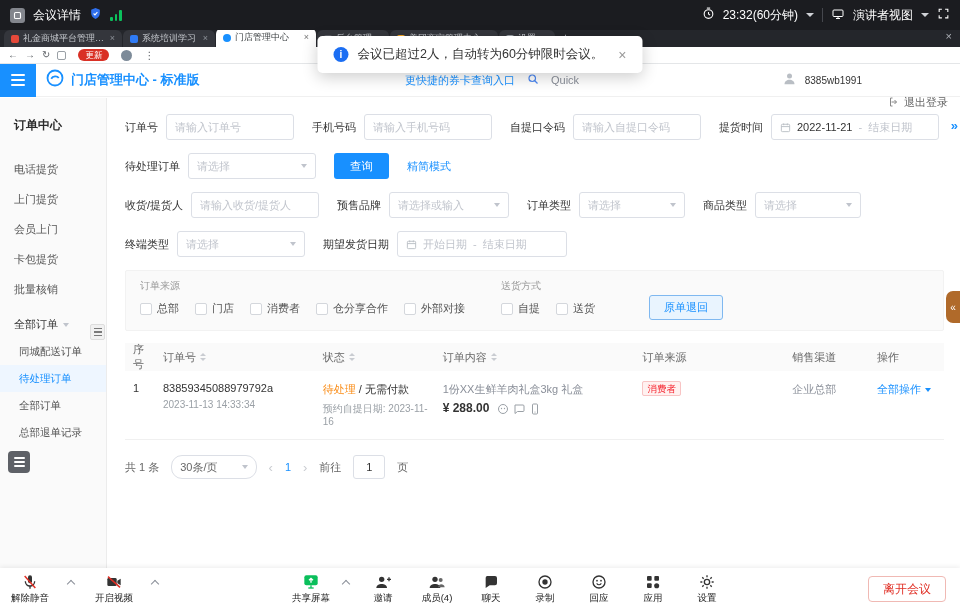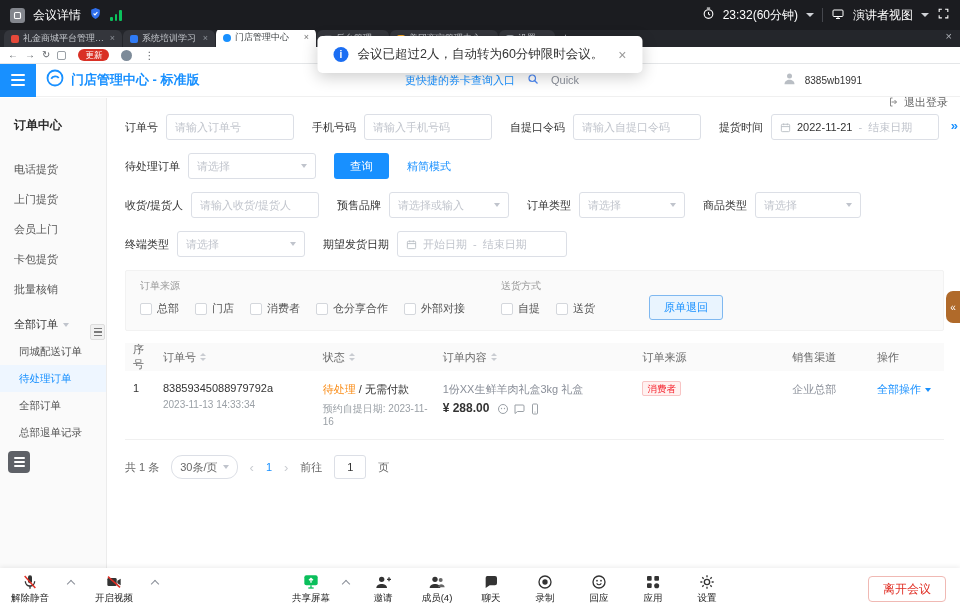--- a/index.html
+++ b/index.html
@@ -102,21 +102,21 @@
   .trow .cell{padding-left:8px;}
   .sub{font-size:10px;color:#9aa0a6;margin-top:5px;}
   .st-orange{color:#fa8c16;}
   .price{font-size:12px;font-weight:700;color:#333;}
   .rowicons{display:inline-flex;gap:4px;margin-left:5px;vertical-align:middle;}
   .src-badge{color:#f5222d;background:#fff1f0;border:1px solid #f8c4c4;font-size:9.5px;padding:1px 4px;border-radius:2px;}
   .act-link{color:#1890ff;display:inline-flex;align-items:center;gap:4px;}
   .muted{color:#8a8f99;}
 
   .pager{display:flex;align-items:center;gap:12px;margin-top:15px;font-size:11px;color:#666;}
-  .psize{border:1px solid #dcdfe6;border-radius:11px;height:24px;padding:0 8px;display:flex;align-items:center;gap:5px;color:#666;background:#fff;}
+  .psize{border:1px solid #dcdfe6;border-radius:11px;height:24px;padding:0 8px;display:flex;align-items:center;gap:24px;color:#666;background:#fff;}
   .pbtn{color:#c9ccd1;font-size:13px;}
   .pnum{color:#1890ff;}
   .goto-input{width:32px;height:24px;border:1px solid #dcdfe6;border-radius:3px;text-align:center;font-size:11px;color:#333;outline:none;}
 
   
   .drawer-handle{position:absolute;right:0;top:291px;width:14px;height:32px;background:#b06a2a;border-radius:7px 0 0 7px;color:#fff;font-size:10px;display:flex;align-items:center;justify-content:center;z-index:55;}
   .float-list{position:absolute;left:8px;top:451px;width:22px;height:22px;background:rgba(80,84,90,.92);border-radius:4px;display:flex;flex-direction:column;justify-content:center;align-items:center;gap:2.5px;z-index:45;}
   .float-list i{display:block;width:11px;height:1.5px;background:#fff;border-radius:1px;}
 
   

